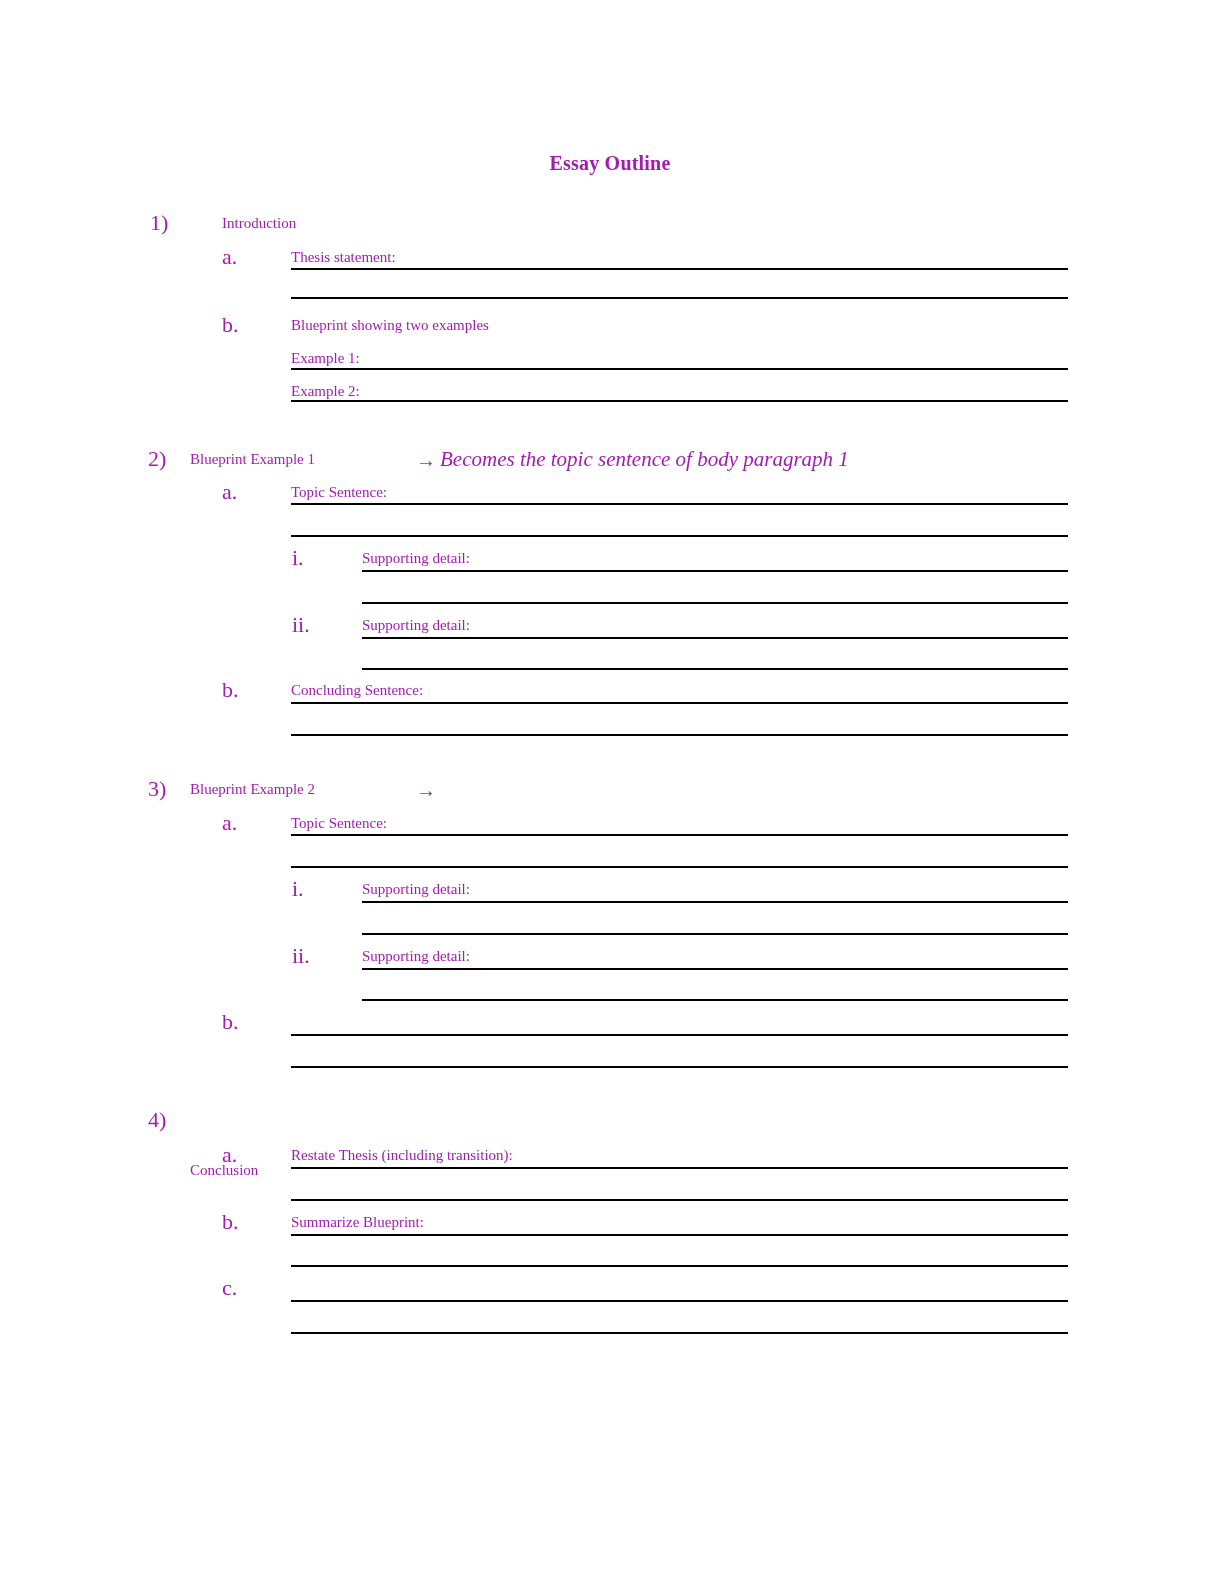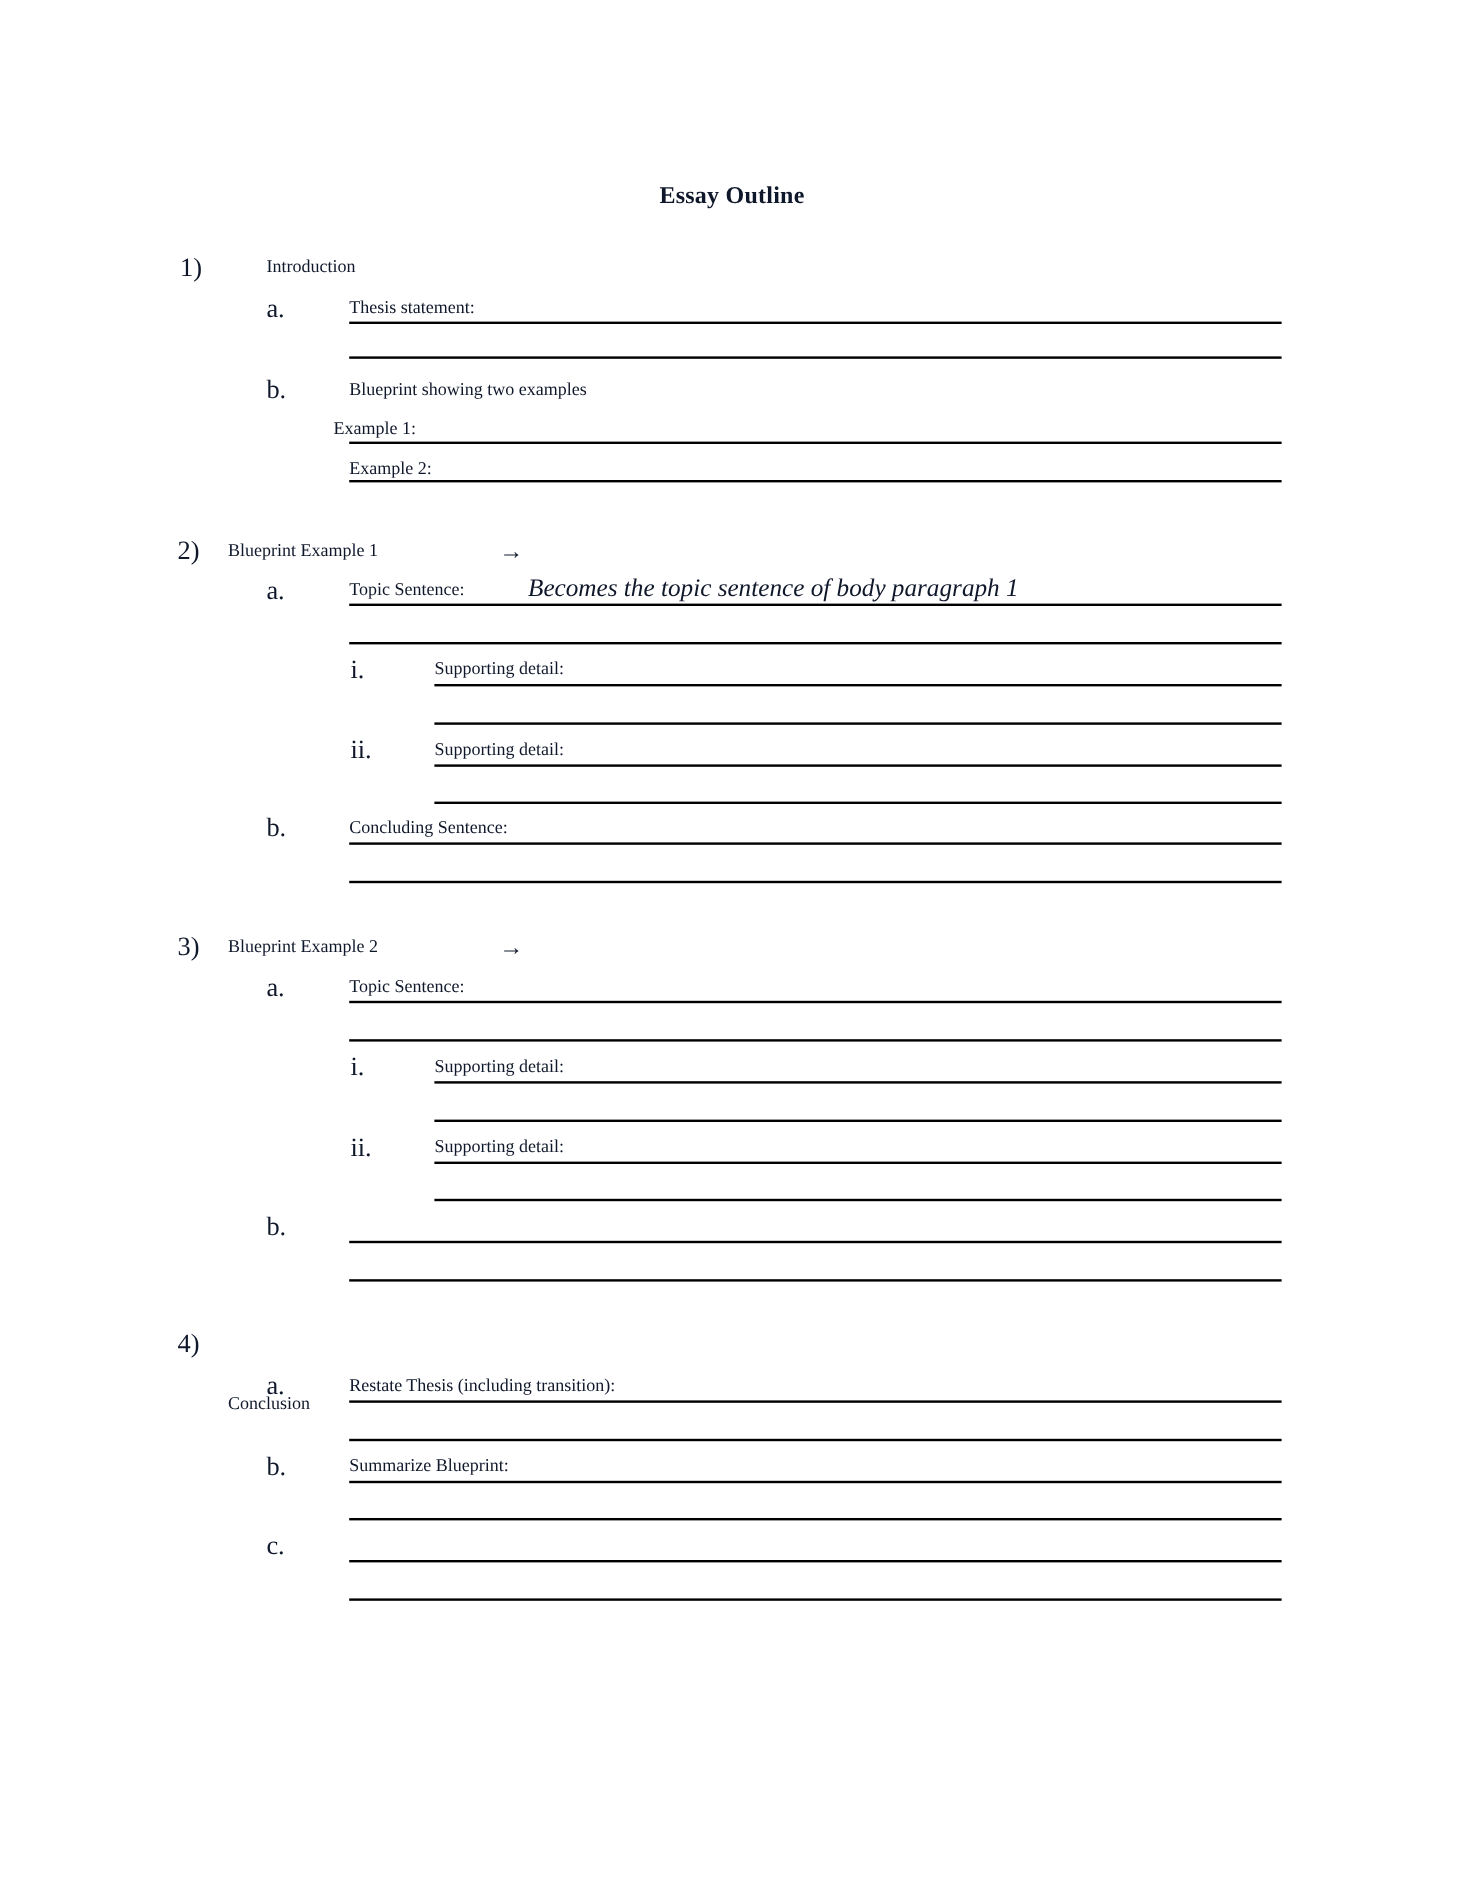--- a/index.html
+++ b/index.html
@@ -6,21 +6,21 @@
     margin: 0;
     padding: 0;
     background: #ffffff;
   }
   .page {
     position: relative;
     width: 1124px;
     height: 1572px;
     background: #ffffff;
     font-family: "Liberation Serif", "DejaVu Serif", serif;
-    color: #0f172a;
+    color: #a21caf;
     overflow: hidden;
   }
 
   
   .doc-title {
     position: absolute;
     left: 0;
     top: 152px;
     width: 1220px;
     text-align: center;
@@ -68,30 +68,30 @@
   <div class="txt" style="left:222px; top:210px;">Introduction</div>
 
   <div class="marker" style="left:222px; top:244px;">a.</div>
   <div class="txt" style="left:291px; top:244px;">Thesis statement:</div>
   <div class="rule" style="left:291px; top:268px; width:777px;"></div>
   <div class="rule" style="left:291px; top:297px; width:777px;"></div>
 
   <div class="marker" style="left:222px; top:312px;">b.</div>
   <div class="txt" style="left:291px; top:312px;">Blueprint showing two examples</div>
 
-  <div class="txt" style="left:278px; top:345px;text-align:right;">Example 1:</div>
+  <div class="txt" style="left:291px; top:345px;text-align:right;">Example 1:</div>
   <div class="rule" style="left:291px; top:368px; width:777px;"></div>
 
   <div class="txt" style="left:291px; top:378px;">Example 2:</div>
   <div class="rule" style="left:291px; top:400px; width:777px;"></div>
 
   <div class="marker" style="left:148px; top:446px;">2)</div>
   <div class="txt" style="left:190px; top:446px;">Blueprint Example 1</div>
   <div class="txt arrow" style="left:416px; top:447px;">→</div>
-  <div class="txt ital" style="left:440px; top:446px;margin-top:31px;">Becomes the topic sentence of body paragraph 1</div>
+  <div class="txt ital" style="left:440px; top:446px;">Becomes the topic sentence of body paragraph 1</div>
 
   <div class="marker" style="left:222px; top:479px;">a.</div>
   <div class="txt" style="left:291px; top:479px;">Topic Sentence:</div>
   <div class="rule" style="left:291px; top:503px; width:777px;"></div>
   <div class="rule" style="left:291px; top:535px; width:777px;"></div>
 
   <div class="marker" style="left:292px; top:545px;">i.</div>
   <div class="txt" style="left:362px; top:545px;">Supporting detail:</div>
   <div class="rule" style="left:362px; top:570px; width:706px;"></div>
   <div class="rule" style="left:362px; top:602px; width:706px;"></div>

